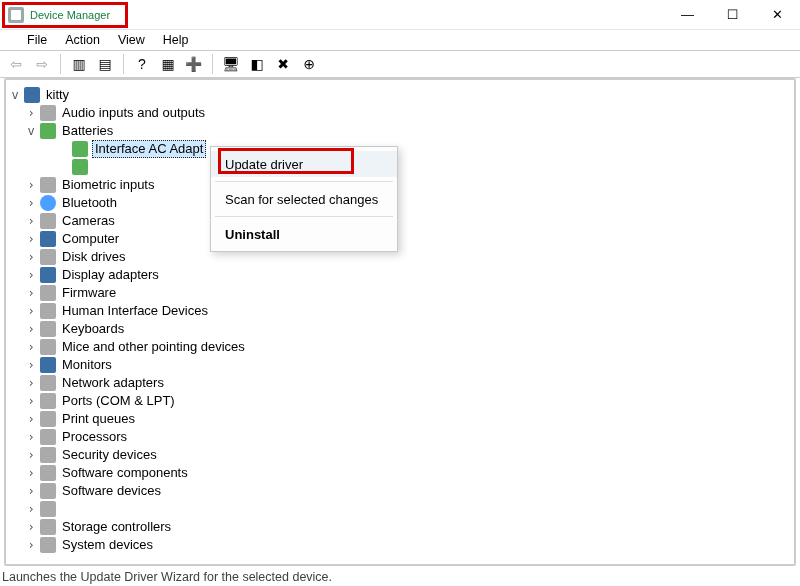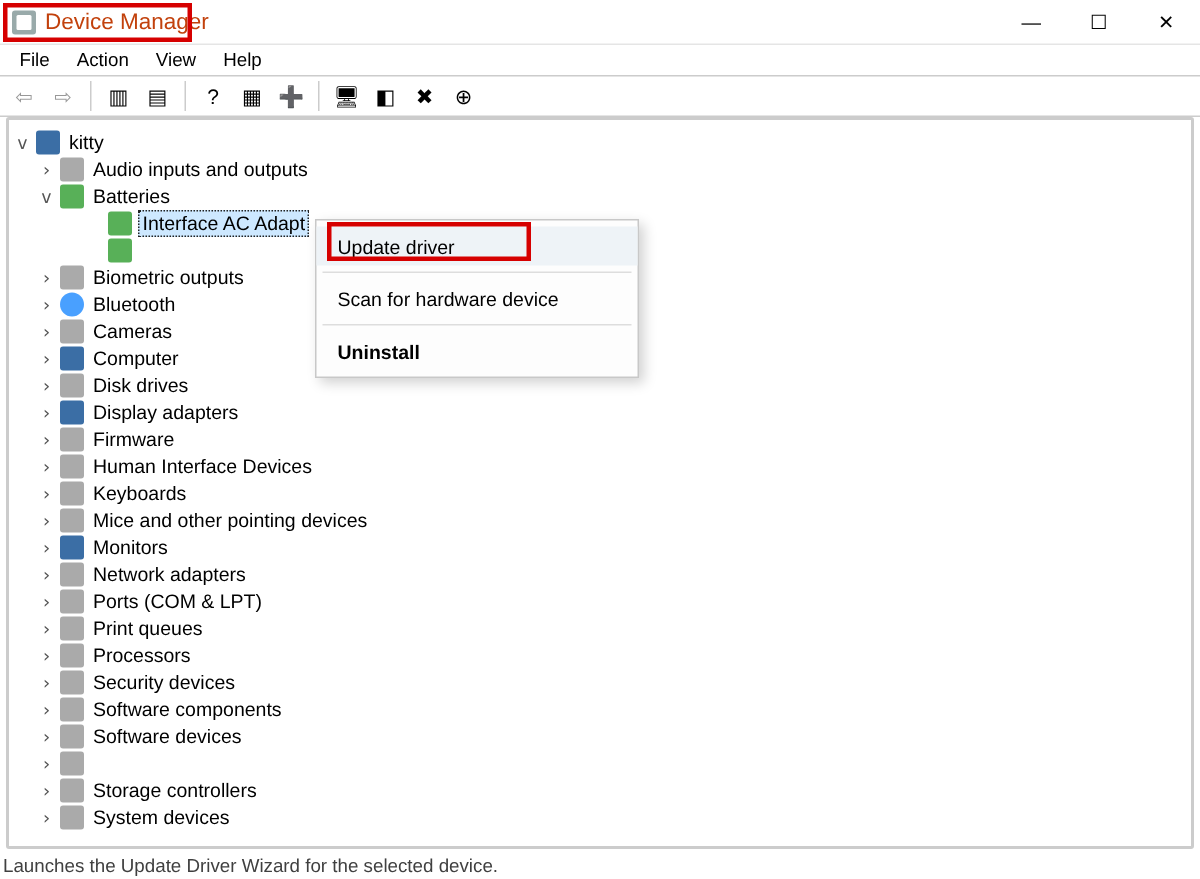--- a/index.html
+++ b/index.html
@@ -2,31 +2,31 @@
 <html><head>
 <meta charset="utf-8">
 <style>
   * { box-sizing: border-box; margin: 0; padding: 0; font-family: "Segoe UI", Tahoma, sans-serif; }
   body { background:#fff; width:800px; height:586px; overflow:hidden; position:relative; }
 
   
   .titlebar { height:30px; display:flex; align-items:center; border-bottom:1px solid #e5e5e5; }
   .titlebar .appicon { width:16px; height:16px; margin:0 6px 0 8px; display:inline-block; background:#9aa; border-radius:2px; position:relative; }
   .titlebar .appicon::after{content:"";position:absolute;left:3px;top:3px;width:10px;height:10px;background:#fff;border-radius:1px;}
-  .titlebar .title { font-size:15px; color:#c2410c; }
+  .titlebar .title { font-size:11px; color:#15803d; }
   .titlebar .controls { margin-left:auto; display:flex; }
   .titlebar .controls > div { width:45px; height:30px; display:flex; align-items:center; justify-content:center; font-size:13px; }
 
   
   .hl { position:absolute; border:3px solid #d60000; pointer-events:none; }
   .hl.title-hl { left:2px; top:2px; width:126px; height:26px; }
   .hl.menu-hl  { left:218px; top:148px; width:136px; height:26px; }
 
   
-  .menubar { height:20px; display:flex; align-items:center; padding:0 4px; font-size:12.5px; }
+  .menubar { height:20px; display:flex; align-items:center; padding:0 18px; font-size:12.5px; }
   .menubar span { padding:2px 9px; cursor:default; }
 
   
   .toolbar { height:28px; border-top:1px solid #ccc; border-bottom:1px solid #ccc; display:flex; align-items:center; padding:0 4px; gap:2px; }
   .toolbar .tb { width:24px; height:24px; display:flex; align-items:center; justify-content:center; border:1px solid transparent; border-radius:2px; font-size:14px; cursor:default; }
   .toolbar .sep { width:1px; height:20px; background:#ccc; margin:0 4px; }
   .toolbar .disabled{ opacity:.4; }
 
   
   .main { position:absolute; top:78px; left:4px; right:4px; bottom:20px; border:2px solid #ccc; border-radius:2px; background:#fff; overflow:hidden; }
@@ -42,21 +42,21 @@
   .row .ico.mon{ background:#3b6ea5; }
   .row .ico.grn{ background:#58b058; }
   .row .ico.gry{ background:#aaa; }
   .row .lbl { padding:0 2px; }
   .row.selected .lbl { background:#cde8ff; border:1px dotted #222; line-height:16px; }
   .lvl0 { padding-left:0px; }
   .lvl1 { padding-left:16px; }
   .lvl2 { padding-left:48px; }
 
   
-  .ctx { position:absolute; left:210px; top:146px; width:216px; background:#fdfdfd; border:1px solid #c8c8c8; box-shadow:3px 3px 8px rgba(0,0,0,.18); padding:4px 0; font-size:13px; }
+  .ctx { position:absolute; left:210px; top:146px; width:188px; background:#fdfdfd; border:1px solid #c8c8c8; box-shadow:3px 3px 8px rgba(0,0,0,.18); padding:4px 0; font-size:13px; }
   .ctx .item { height:26px; display:flex; align-items:center; padding:0 14px; cursor:default; }
   .ctx .item.hover { background:#eef3f7; }
   .ctx .csep { height:1px; background:#ddd; margin:4px 4px; }
   .ctx .bold { font-weight:bold; }
 
   
   .status { position:absolute; left:2px; bottom:2px; font-size:12.5px; color:#404040; }
 
   
   .scroller::-webkit-scrollbar{ width:16px; }
@@ -123,21 +123,21 @@
           <span class="ico grn"></span>
           <span class="lbl">Interface AC Adapt</span>
         </div>
         <div class="row lvl2">
           <span class="exp blank">&gt;</span>
           <span class="ico grn"></span>
         </div>
         <div class="row lvl1">
           <span class="exp">›</span>
           <span class="ico gry"></span>
-          <span class="lbl">Biometric outputs</span>
+          <span class="lbl">Biometric inputs</span>
         </div>
         <div class="row lvl1">
           <span class="exp">›</span>
           <span class="ico blue"></span>
           <span class="lbl">Bluetooth</span>
         </div>
         <div class="row lvl1">
           <span class="exp">›</span>
           <span class="ico gry"></span>
           <span class="lbl">Cameras</span>
@@ -231,21 +231,21 @@
           <span class="ico gry"></span>
           <span class="lbl">System devices</span>
         </div>
       </div>
   </div>
 </div>
 
 <div class="ctx" id="ctx">
     <div class="item hover">Update driver</div>
     <div class="csep"></div>
-    <div class="item">Scan for hardware device</div>
+    <div class="item">Scan for selected changes</div>
     <div class="csep"></div>
     <div class="item bold">Uninstall</div>
   </div>
 
 <div class="status">Launches the Update Driver Wizard for the selected device.</div>
 
 <div class="hl title-hl"></div>
 <div class="hl menu-hl"></div>
 
 </body></html>

